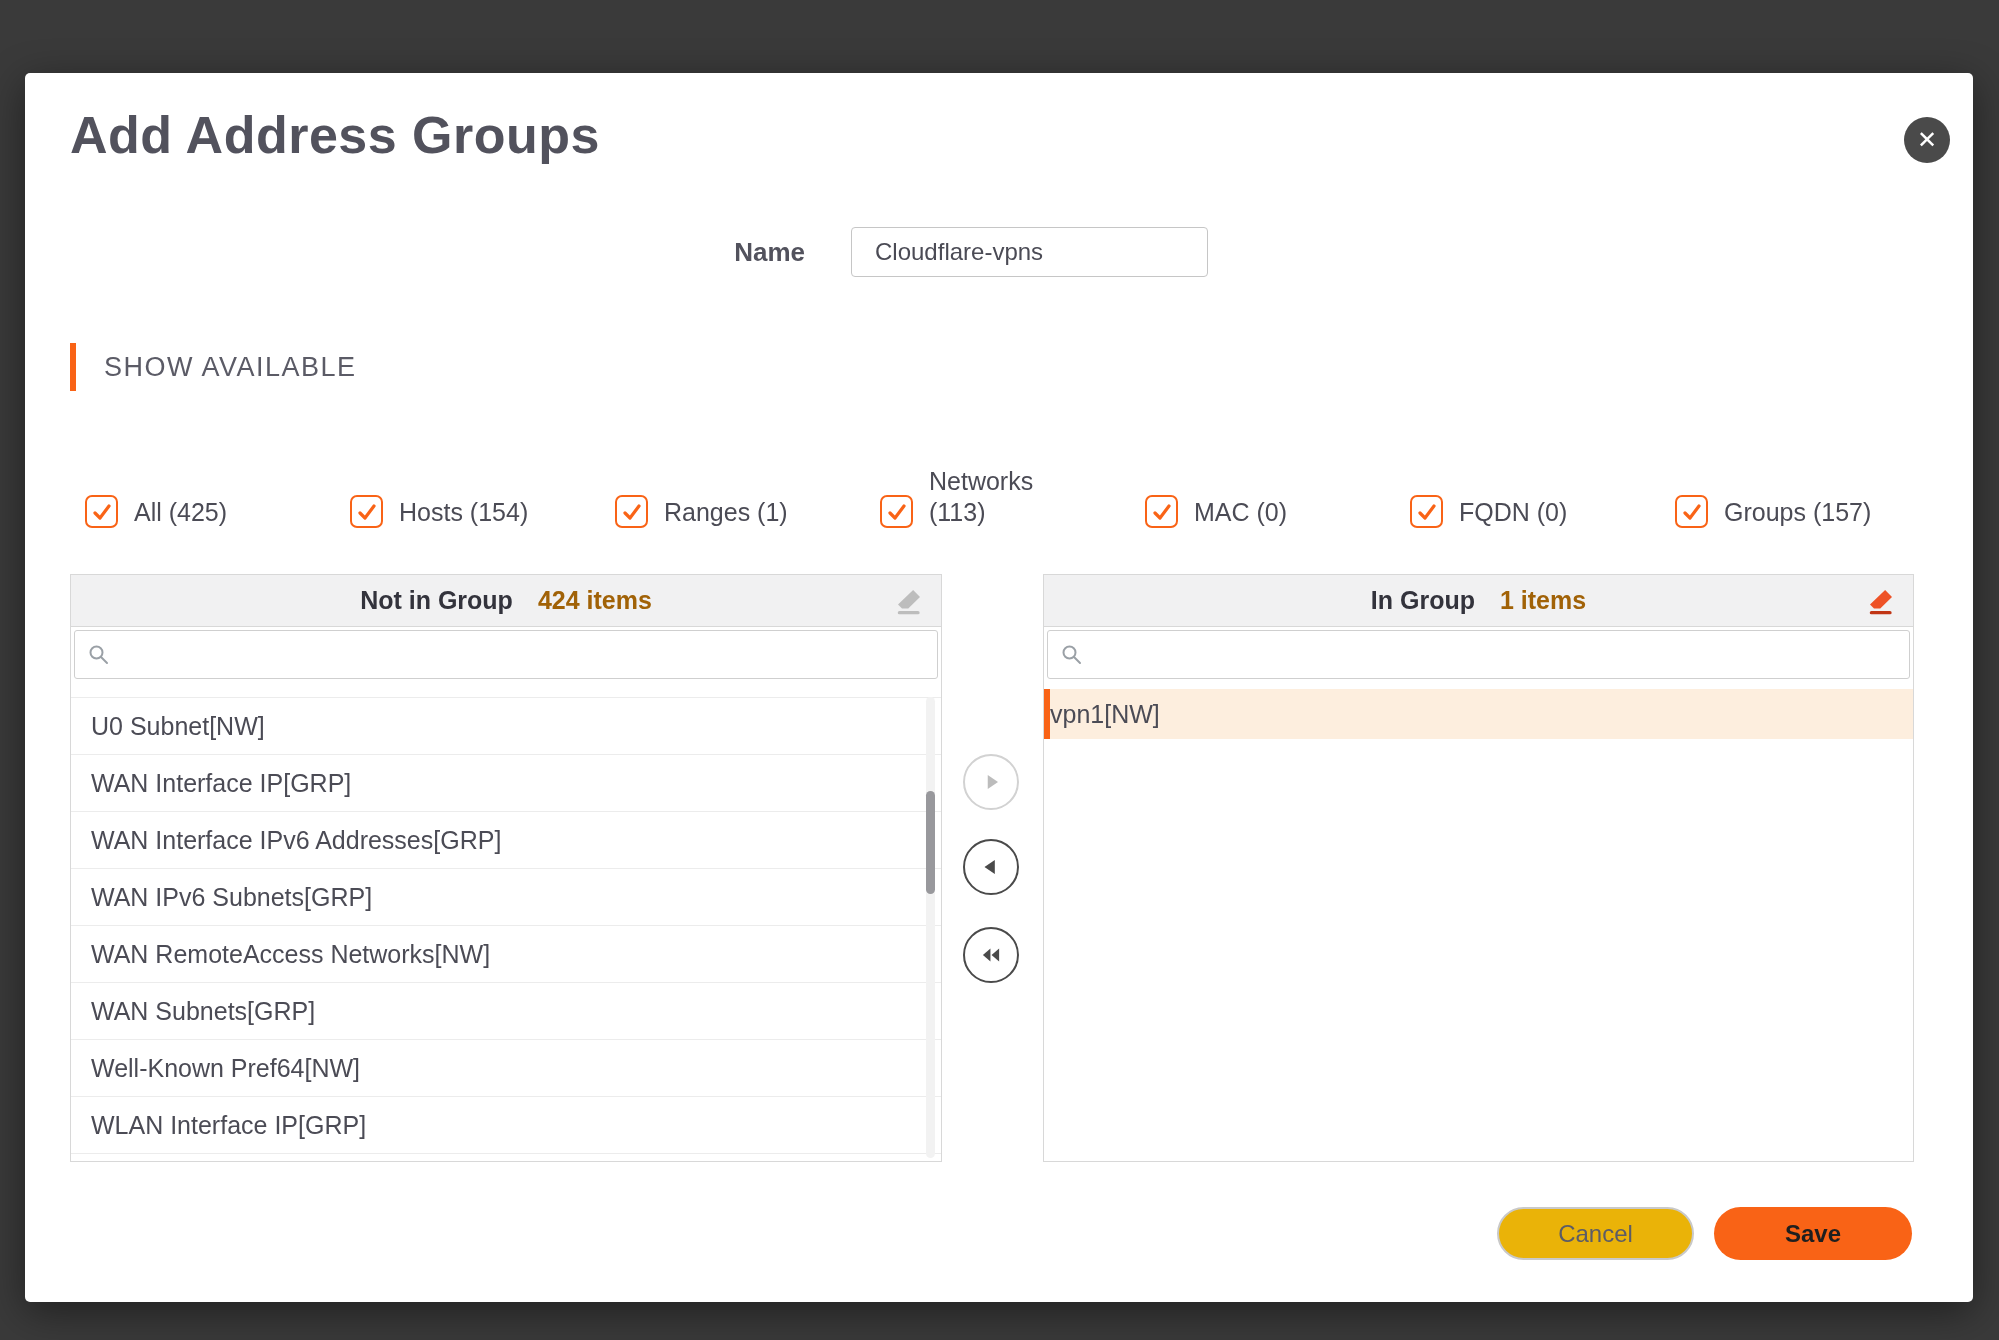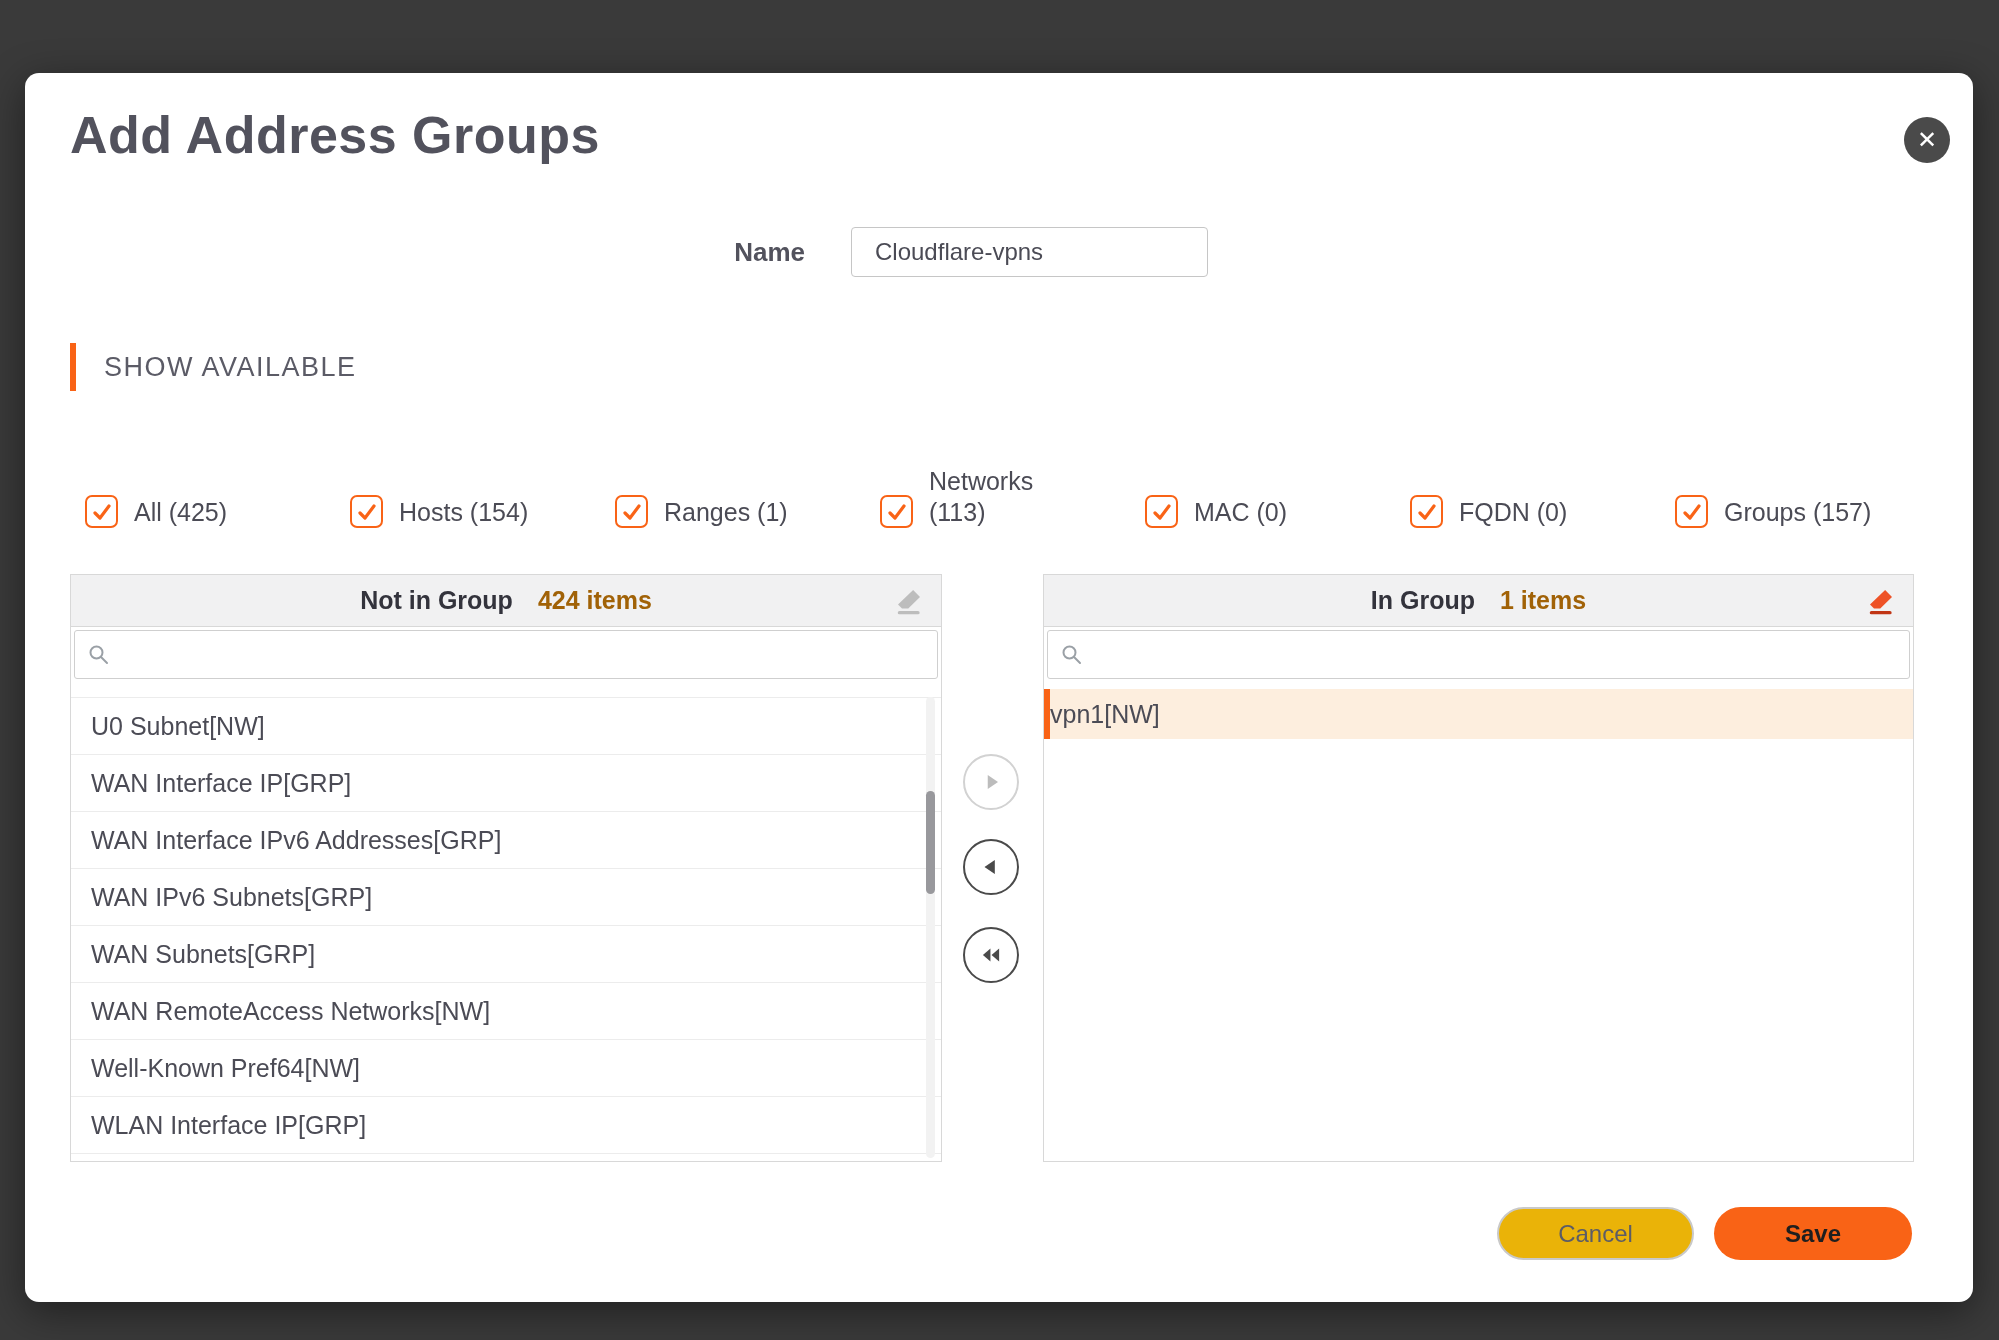--- a/index.html
+++ b/index.html
@@ -5,21 +5,21 @@
   * { margin:0; padding:0; box-sizing:border-box; }
   html,body { width:1999px; height:1340px; overflow:hidden; }
   body {
     background:#3a3a3a;
     font-family:"Liberation Sans", sans-serif;
     color:#4b4b55;
     position:relative;
   }
   .modal {
     position:absolute; left:25px; top:73px; width:1948px; height:1229px;
-    background:#ffffff; border-radius:14px;
+    background:#ffffff; border-radius:5px;
     box-shadow:0 10px 40px rgba(0,0,0,0.45);
   }
   .modal-title {
     position:absolute; left:45px; top:32px;
     font-size:52px; font-weight:700; color:#52525d; letter-spacing:0.5px;
   }
   .close-btn {
     position:absolute; left:1879px; top:44px; width:46px; height:46px;
     border-radius:50%; background:#4a4a4a; color:#ffffff;
     display:flex; align-items:center; justify-content:center;
@@ -236,24 +236,24 @@
       <div class="list-row">
           <span>WAN Interface IP[GRP]</span>
         </div>
       <div class="list-row">
           <span>WAN Interface IPv6 Addresses[GRP]</span>
         </div>
       <div class="list-row">
           <span>WAN IPv6 Subnets[GRP]</span>
         </div>
       <div class="list-row">
+          <span>WAN RemoteAccess Networks[NW]</span>
+        </div>
+      <div class="list-row">
           <span>WAN Subnets[GRP]</span>
-        </div>
-      <div class="list-row">
-          <span>WAN RemoteAccess Networks[NW]</span>
         </div>
       <div class="list-row">
           <span>Well-Known Pref64[NW]</span>
         </div>
       <div class="list-row">
           <span>WLAN Interface IP[GRP]</span>
         </div>
     </div>
     <div class="scroll-track"></div>
     <div class="scroll-thumb"></div>

